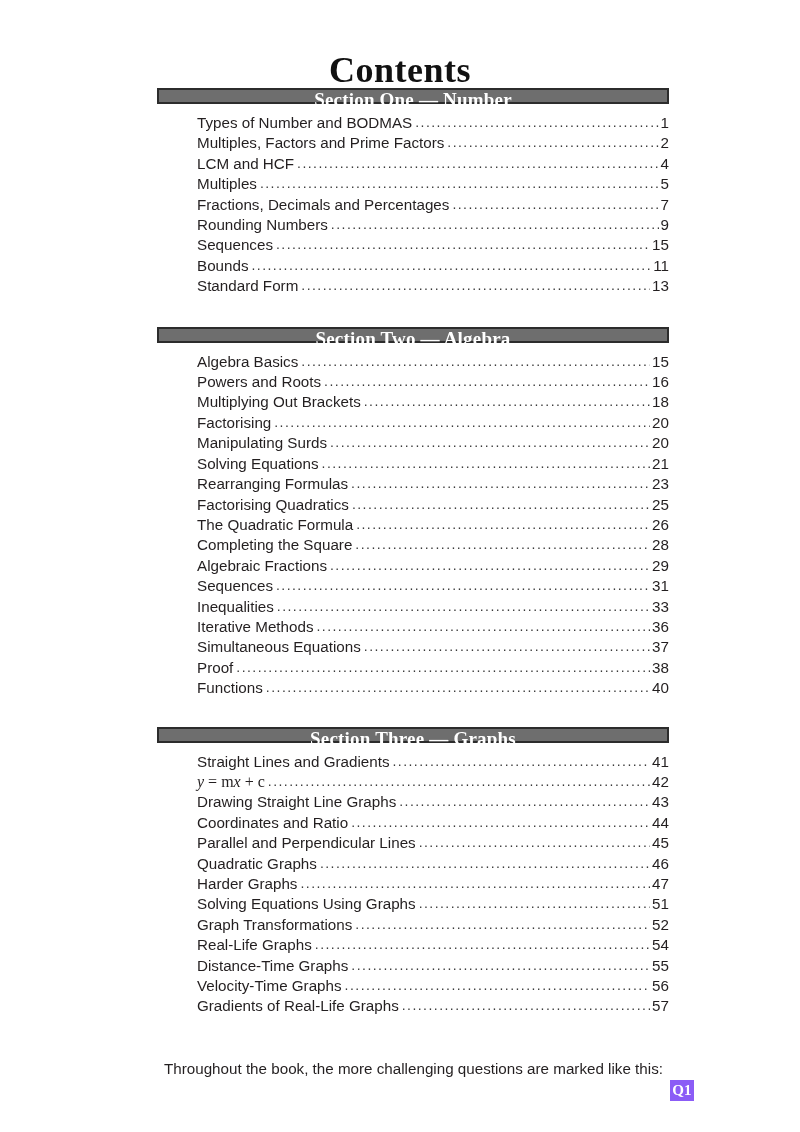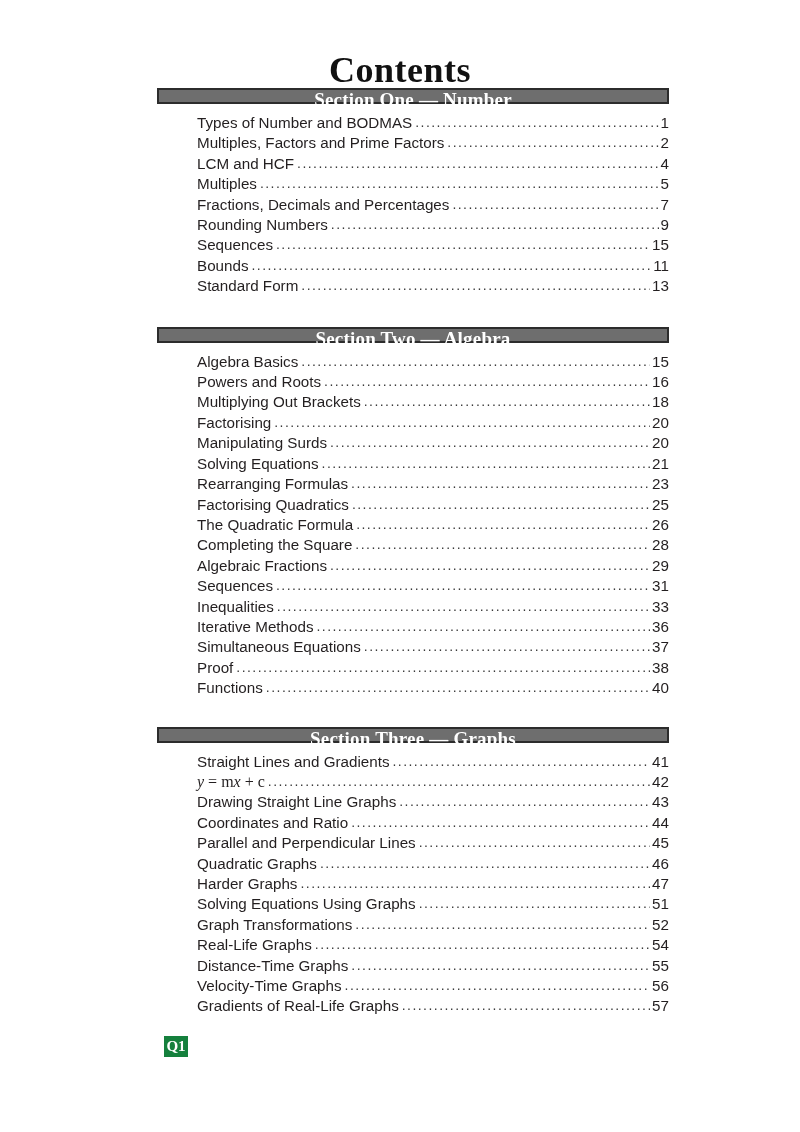--- a/index.html
+++ b/index.html
@@ -110,26 +110,27 @@
     color: #231f20;
     white-space: nowrap;
   }
   .footer-text { padding-right: 7px; }
   .q-badge {
     display: inline-flex;
     align-items: center;
     justify-content: center;
     width: 24px;
     height: 21px;
-    background: #15803d;
+    background: #8b5cf6;
     color: #ffffff;
     font-family: "Liberation Serif", serif;
     font-weight: bold;
     font-size: 15px;
     line-height: 1;
+    margin-top: 44px;
   }
 </style>
 </head>
 <body>
 
 <div class="page">
 
   <h1 class="page-title">Contents</h1>
 
   <div class="content">
@@ -353,16 +354,17 @@
             <span class="entry-title">Gradients of Real-Life Graphs</span>
             <span class="entry-dots">........................................................................................................................................................................................................</span>
             <span class="entry-page">57</span>
           </div>
         </div>
     </div>
 
   </div>
 
   <div class="footer-note">
+    <span class="footer-text">Throughout the book, the more challenging questions are marked like this:</span>
     <span class="q-badge">Q1</span>
   </div>
 
 </div>
 
 </body></html>

